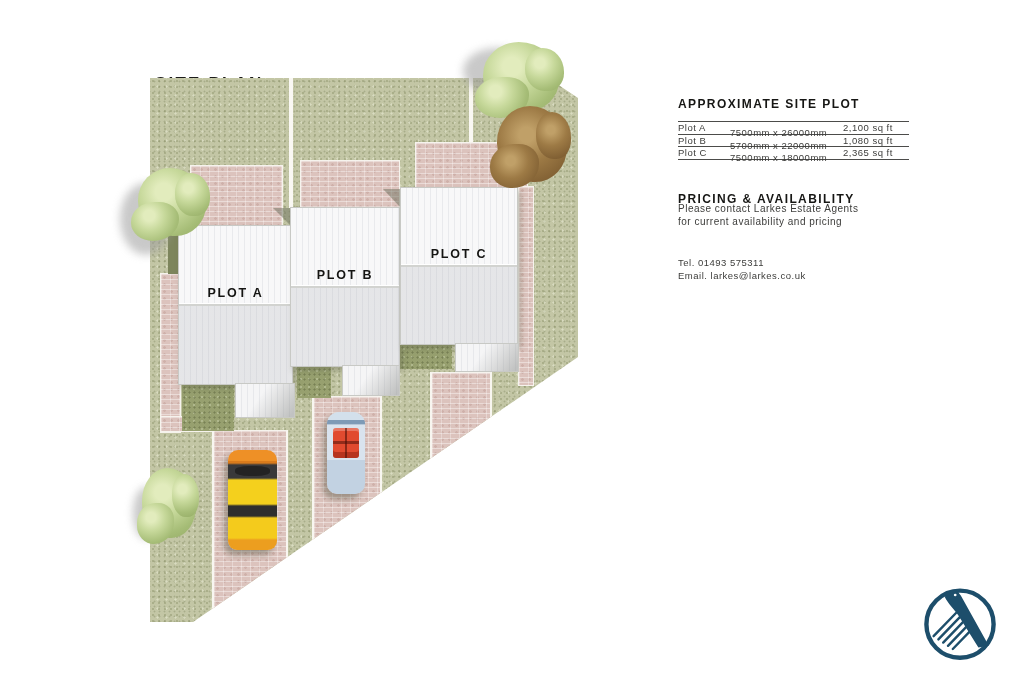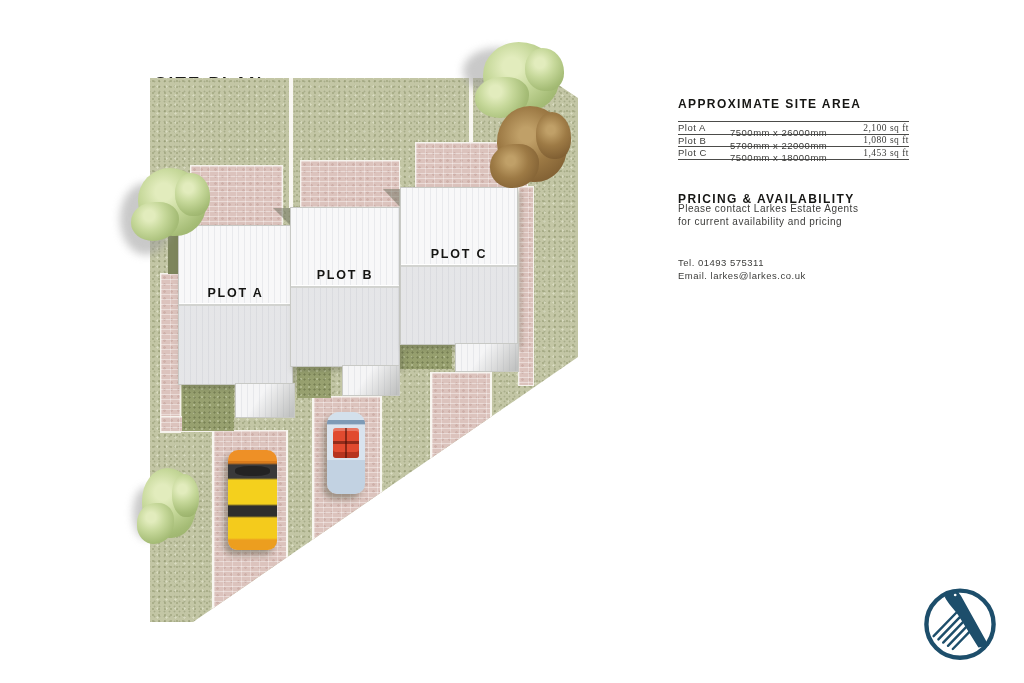--- a/index.html
+++ b/index.html
@@ -13,21 +13,21 @@
   .info { position:absolute; left:678px; top:0; width:231px; }
   .sec-head { position:absolute; font-size:12px; font-weight:bold; letter-spacing:1.4px;
               color:#161614; white-space:nowrap; }
   .h-area { top:97px; }
   .h-pricing { top:192px; }
   .area-table { position:absolute; top:121px; width:231px; border-top:1px solid #4c4c4a;
                 font-size:9.5px; color:#3c3c3a; letter-spacing:0.5px; }
   .t-row { display:flex; align-items:center; height:12.6px; border-bottom:1px solid #4c4c4a; }
   .t-plot { width:52px; }
   .t-dims { flex:1;margin-top:10px; }
-  .t-sqft { width:66px; text-align:right;font-family:Liberation Serif, serif; }
+  .t-sqft { width:66px; text-align:left; }
   .body-copy { position:absolute; top:202px; font-size:10px; line-height:13px;
                color:#3c3c3a; letter-spacing:0.5px; }
   .contact { position:absolute; top:256px; font-size:9.5px; line-height:13px;
              color:#3c3c3a; letter-spacing:0.5px; }
 
   
   .site { position:absolute; left:150px; top:78px; width:428px; height:544px;
           clip-path:polygon(0px 0px,398px 0px,428px 20px,428px 279px,43px 544px,0px 544px);
           background-color:#c3c6a5;
           background-image:
@@ -160,37 +160,37 @@
 
   <div class="blob-shadow" style="left:463px;top:48px;width:68px;height:46px;"></div>
   <div class="tree tree-green" style="left:483px;top:42px;width:76px;height:70px;"></div>
   <div class="tree tree-brown" style="left:497px;top:106px;width:70px;height:76px;"></div>
 
   <div class="blob-shadow" style="left:133px;top:487px;width:26px;height:52px;"></div>
   <div class="tree tree-green" style="left:142px;top:468px;width:54px;height:70px;"></div>
 
   <div class="info">
 
-    <div class="sec-head h-area">APPROXIMATE SITE AREA</div>
+    <div class="sec-head h-area">APPROXIMATE SITE PLOT</div>
 
     <div class="area-table">
       <div class="t-row">
         <span class="t-plot">Plot A</span>
         <span class="t-dims">7500mm x 26000mm</span>
         <span class="t-sqft">2,100 sq ft</span>
       </div>
       <div class="t-row">
         <span class="t-plot">Plot B</span>
         <span class="t-dims">5700mm x 22000mm</span>
         <span class="t-sqft">1,080 sq ft</span>
       </div>
       <div class="t-row">
         <span class="t-plot">Plot C</span>
         <span class="t-dims">7500mm x 18000mm</span>
-        <span class="t-sqft">1,453 sq ft</span>
+        <span class="t-sqft">2,365 sq ft</span>
       </div>
     </div>
 
     <div class="sec-head h-pricing">PRICING &amp; AVAILABILITY</div>
 
     <div class="body-copy">
       <div>Please contact Larkes Estate Agents</div>
       <div>for current availability and pricing</div>
     </div>
 

